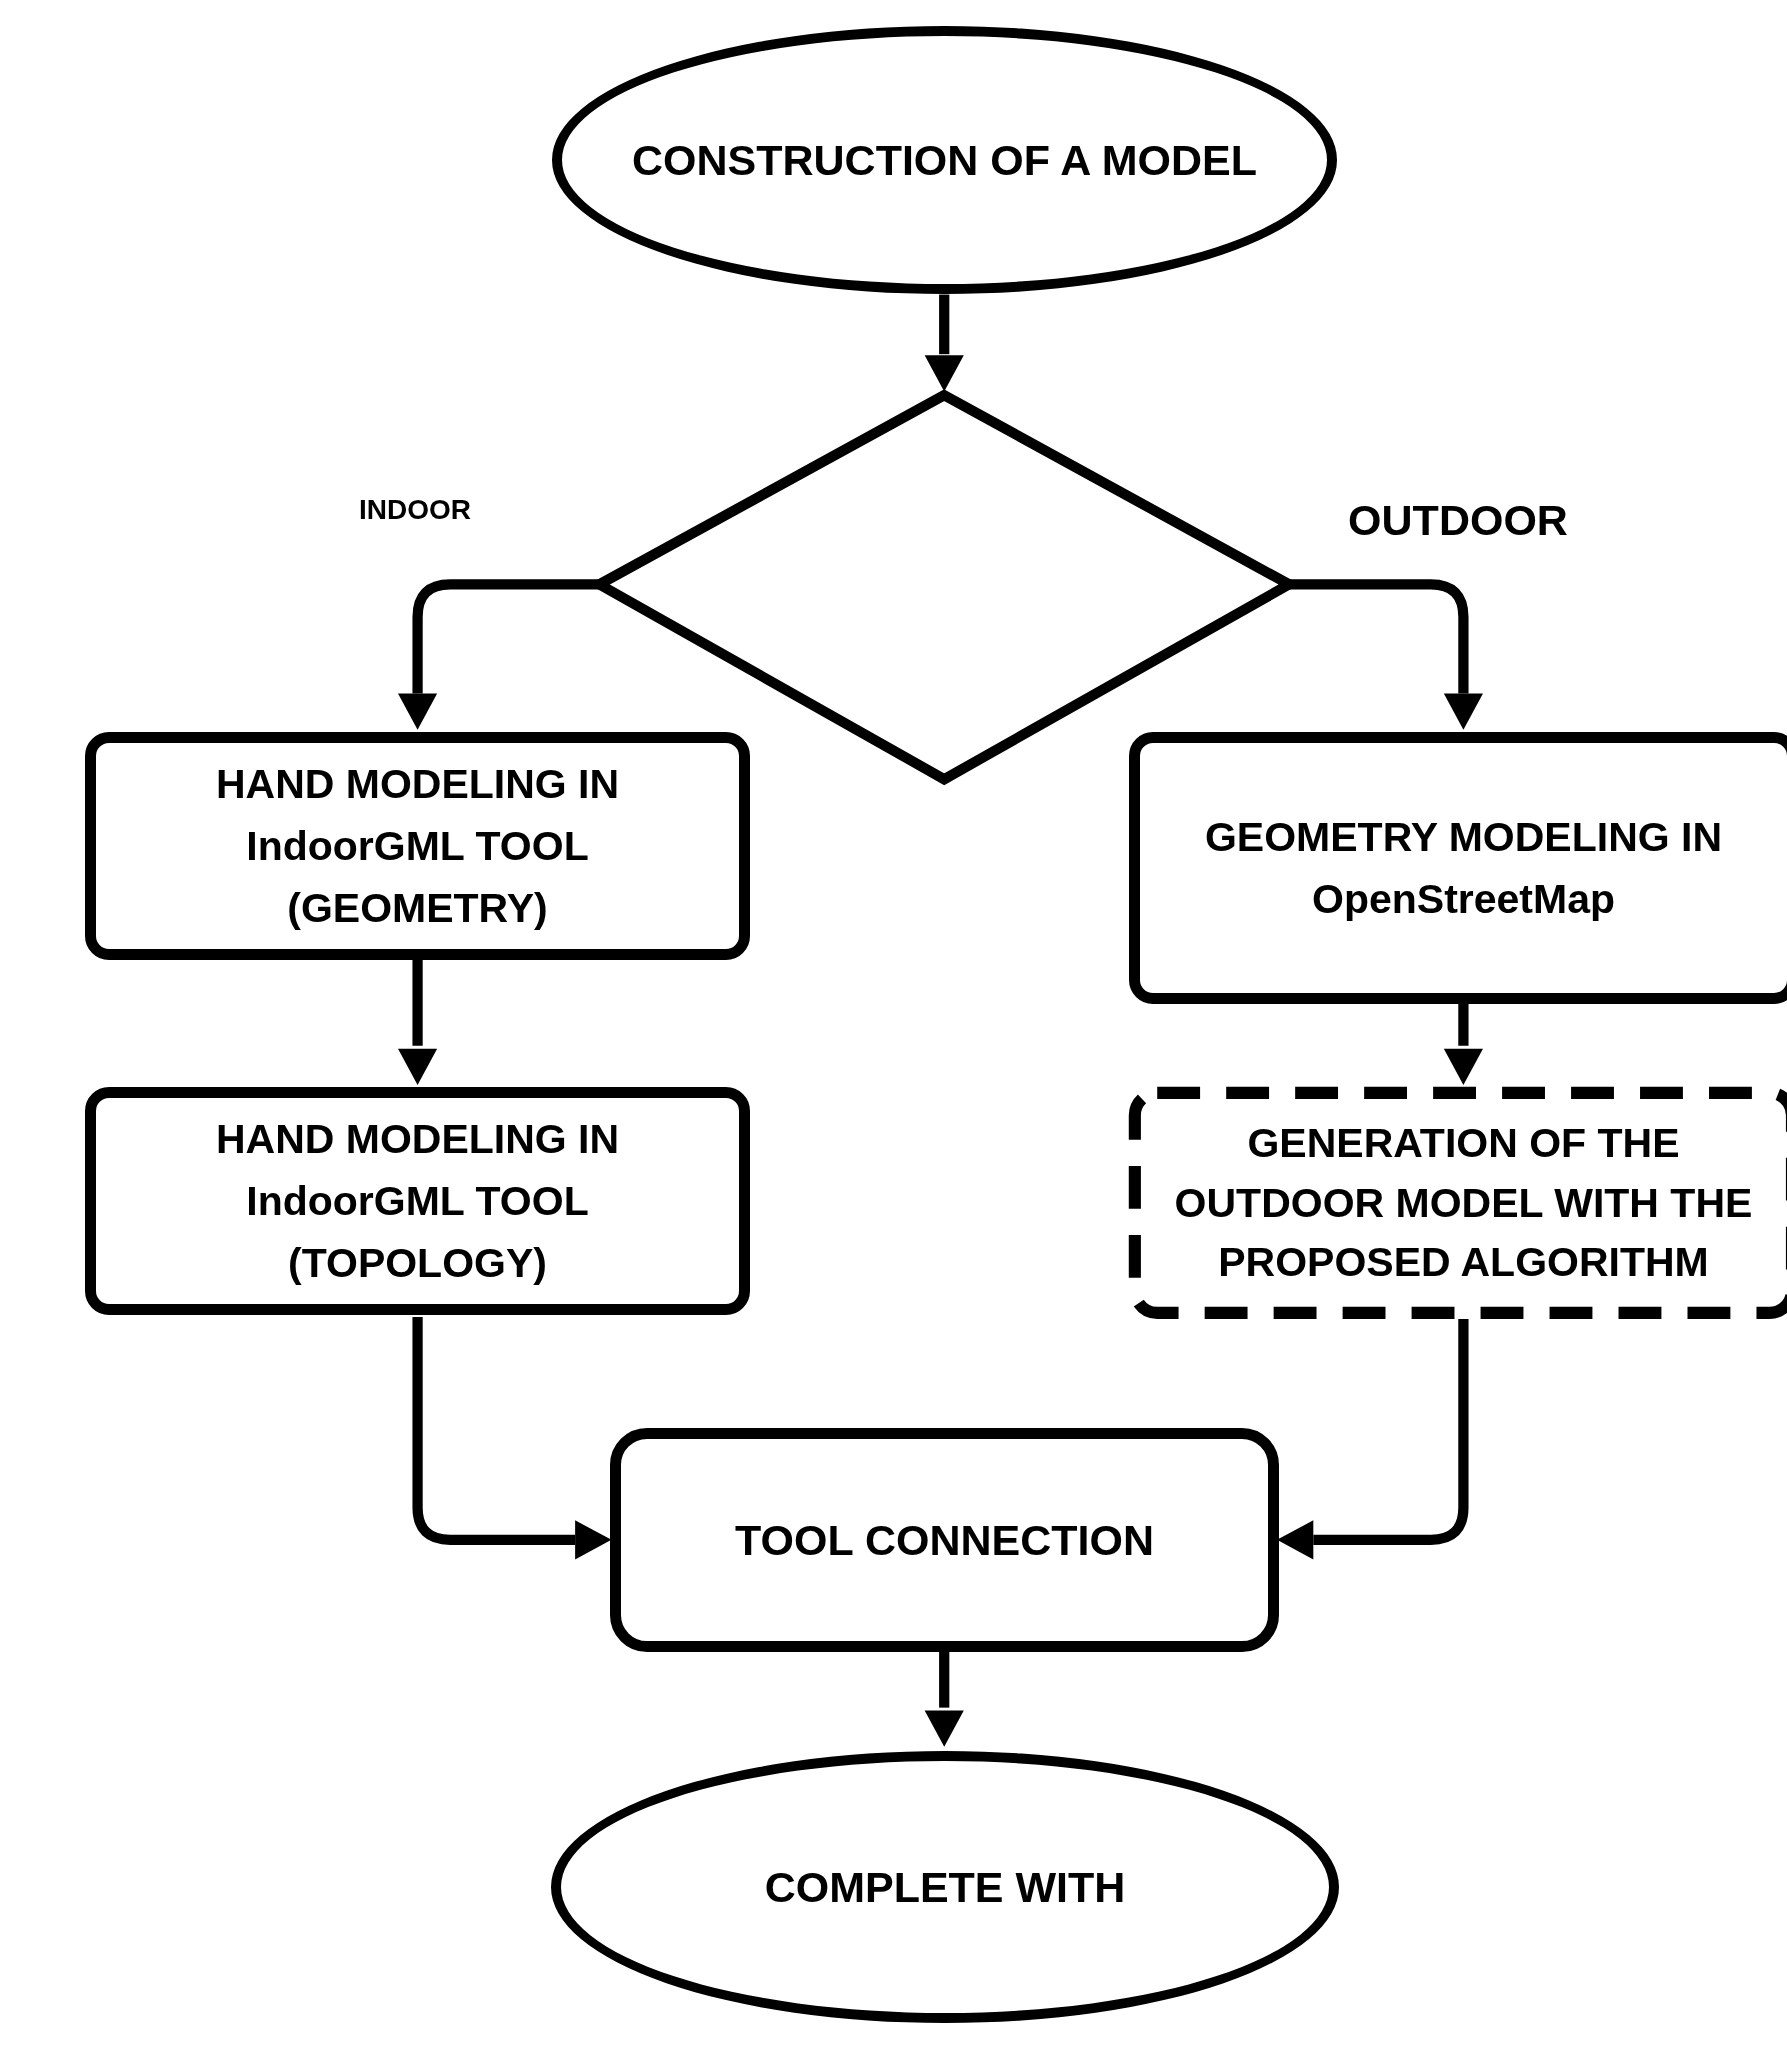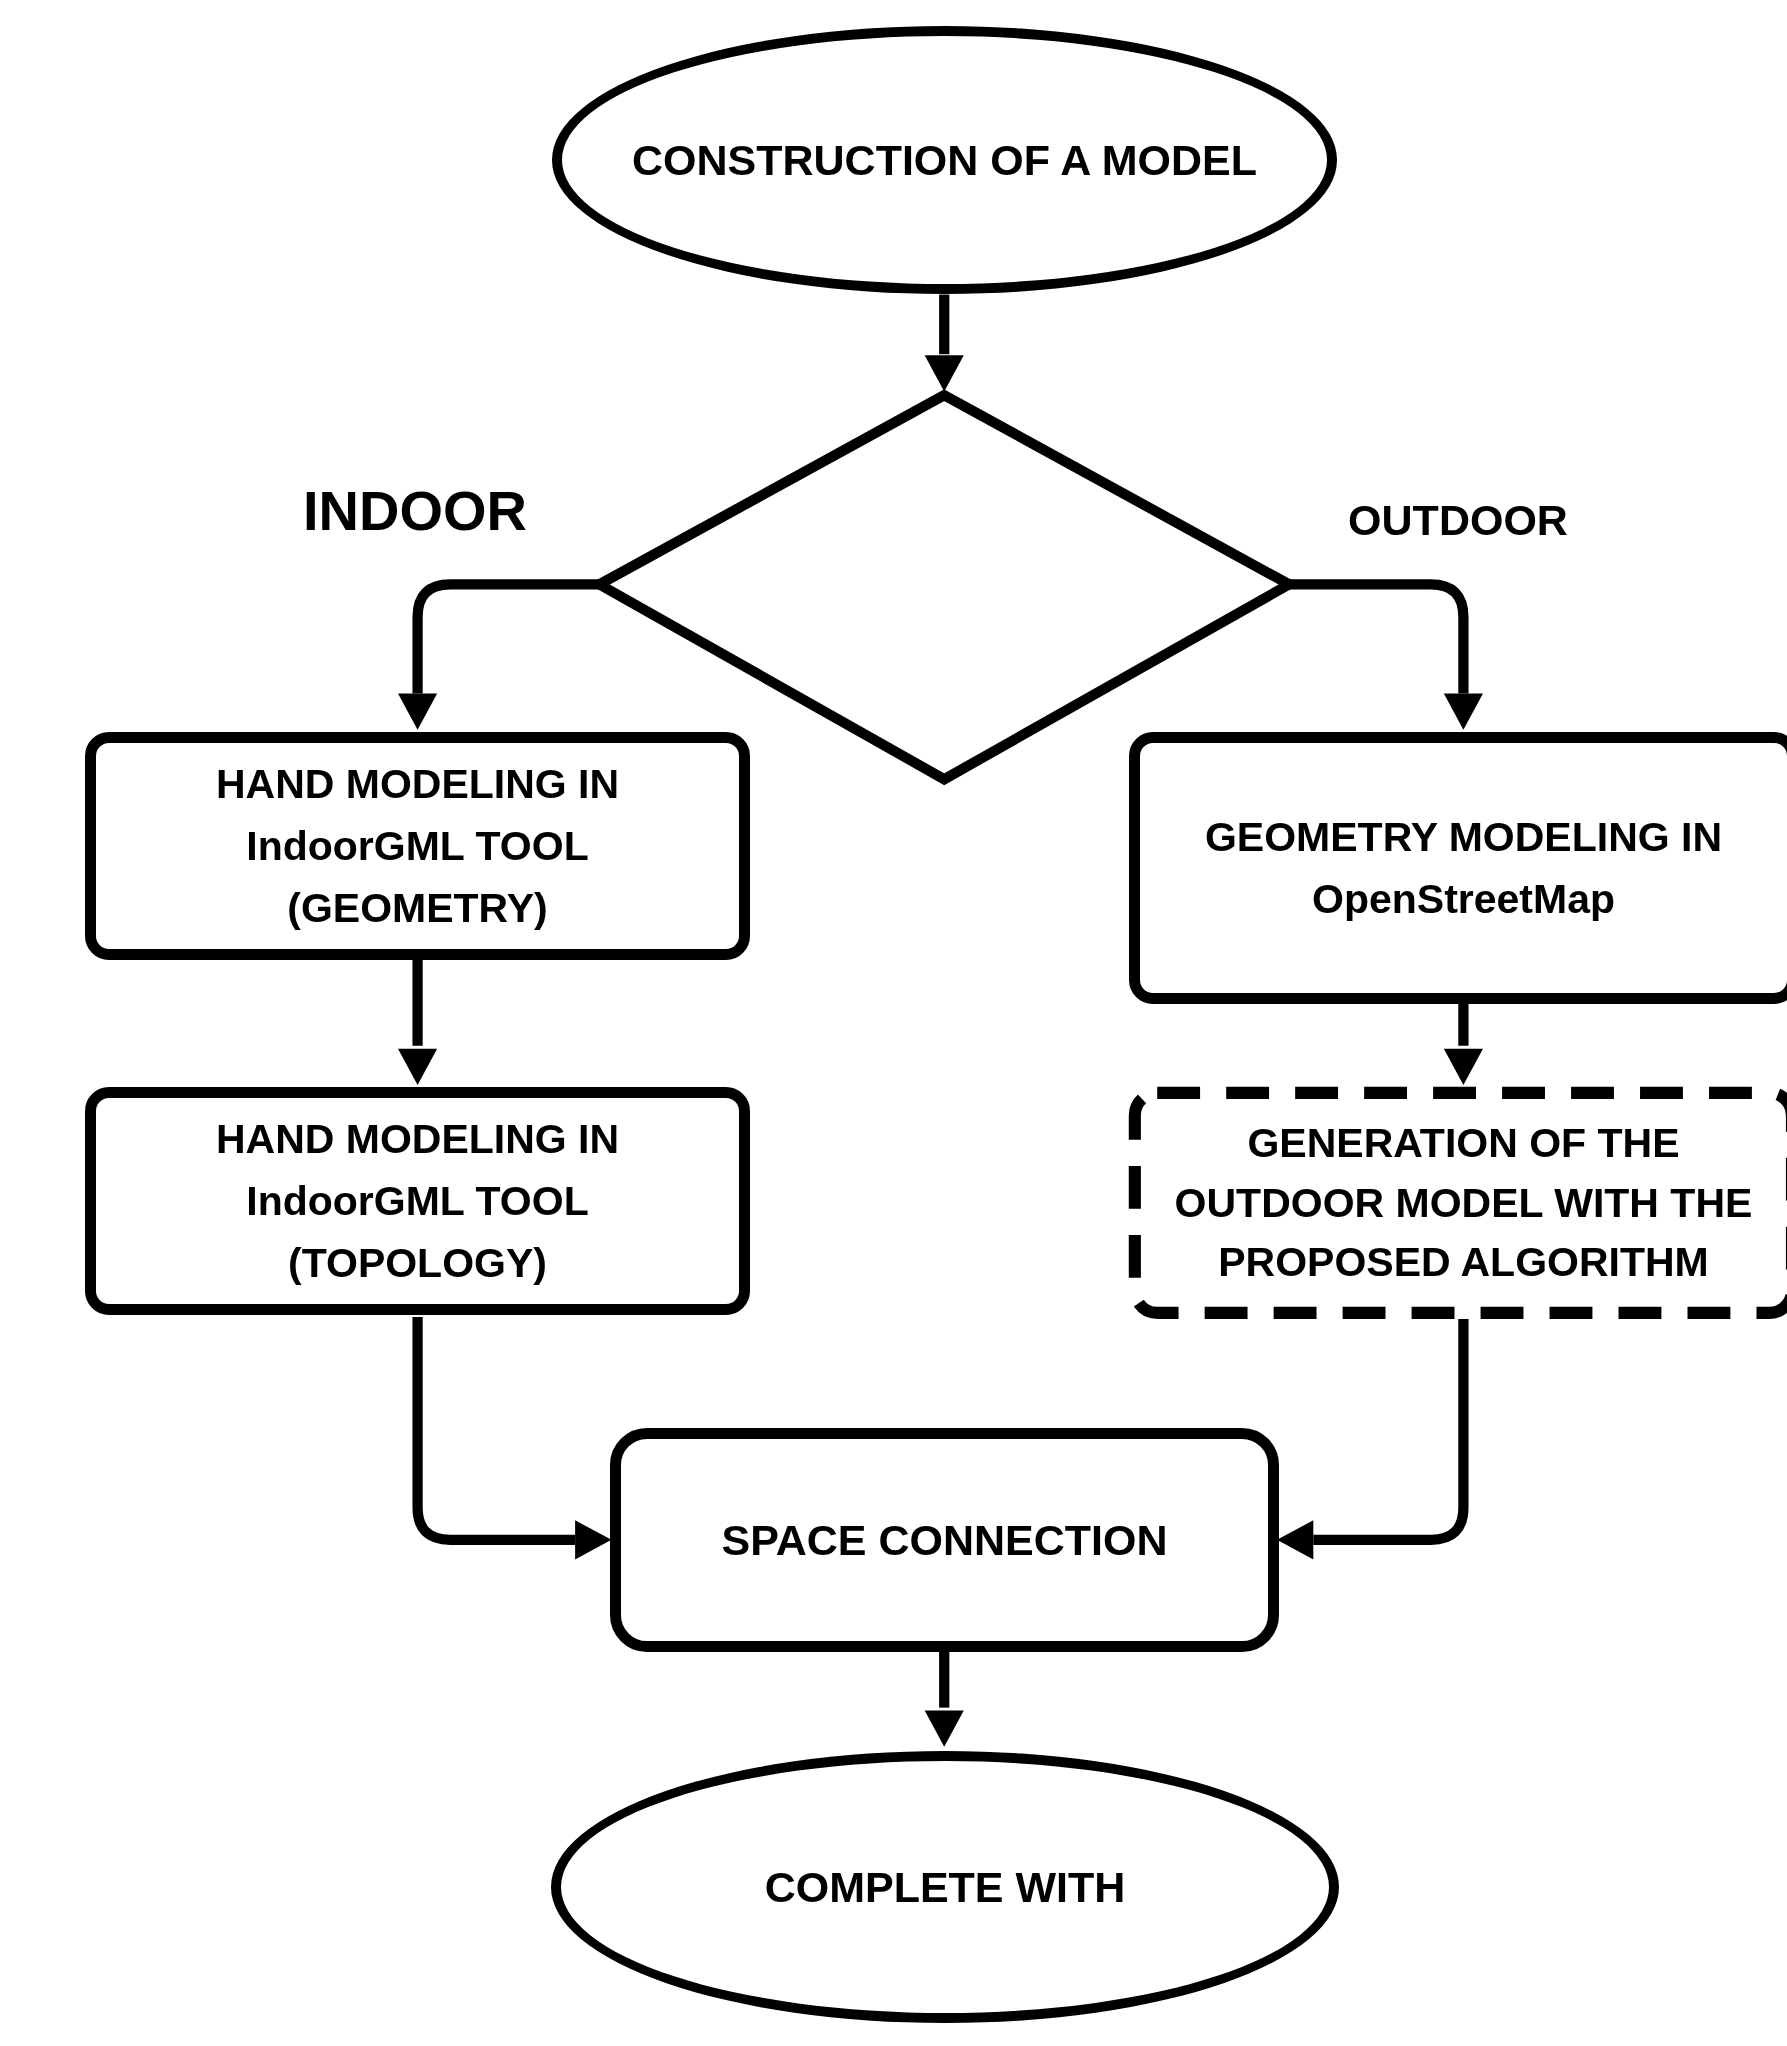--- a/index.html
+++ b/index.html
@@ -22,21 +22,21 @@
     position:absolute;box-sizing:border-box;
     display:flex;align-items:center;justify-content:center;
     text-align:center;font-weight:700;white-space:pre-line;
     color:var(--ink);
   }
   .ellipse{border:10.3px solid var(--ink);border-radius:50%;background:var(--paper);}
   .rect{border:11.2px solid var(--ink);border-radius:24px;background:var(--paper);}
 
   .n-start   {left:512px;  top:26px;   width:785px; height:268px; font-size:43px;}
   .n-decision{left:625px;  top:518px;  width:559px; height:138px; font-size:39px; line-height:1.5;}
-  .n-indoor  {left:226px;  top:482px;  width:298px; height:56px;  font-size:56px;}
+  .n-indoor  {left:226px;  top:482px;  width:298px; height:56px;  font-size:28px;}
   .n-outdoor {left:1269px; top:492px;  width:298px; height:56px;  font-size:43px;}
   .n-geom    {left:45px;   top:732px;  width:665px; height:228px; font-size:41px; line-height:1.52;}
   .n-topo    {left:45px;   top:1087px; width:665px; height:228px; font-size:41px; line-height:1.52;}
   .n-osm     {left:1089px; top:732px;  width:669px; height:272px; font-size:41px; line-height:1.52;}
   .n-gen     {left:1100px; top:1093px; width:647px; height:221px; font-size:41px; line-height:1.45;}
   .n-merge   {left:570px;  top:1428px; width:669px; height:224px; font-size:43px; border-radius:37px;}
   .n-end     {left:511px;  top:1751px; width:788px; height:272px; font-size:43px;}
 </style>
 </head>
 <body>
@@ -86,18 +86,18 @@
   <div class="node rect n-topo">HAND MODELING IN
 IndoorGML TOOL
 (TOPOLOGY)</div>
 
   <div class="node rect n-osm">GEOMETRY MODELING IN
 OpenStreetMap</div>
   <div class="flabel n-gen">GENERATION OF THE
 OUTDOOR MODEL WITH THE
 PROPOSED ALGORITHM</div>
 
-  <div class="node rect n-merge">SPACE CONNECTION</div>
+  <div class="node rect n-merge">TOOL CONNECTION</div>
 
   <div class="node ellipse n-end">COMPLETE WITH</div>
 
 </div>
 
 
 </body></html>

